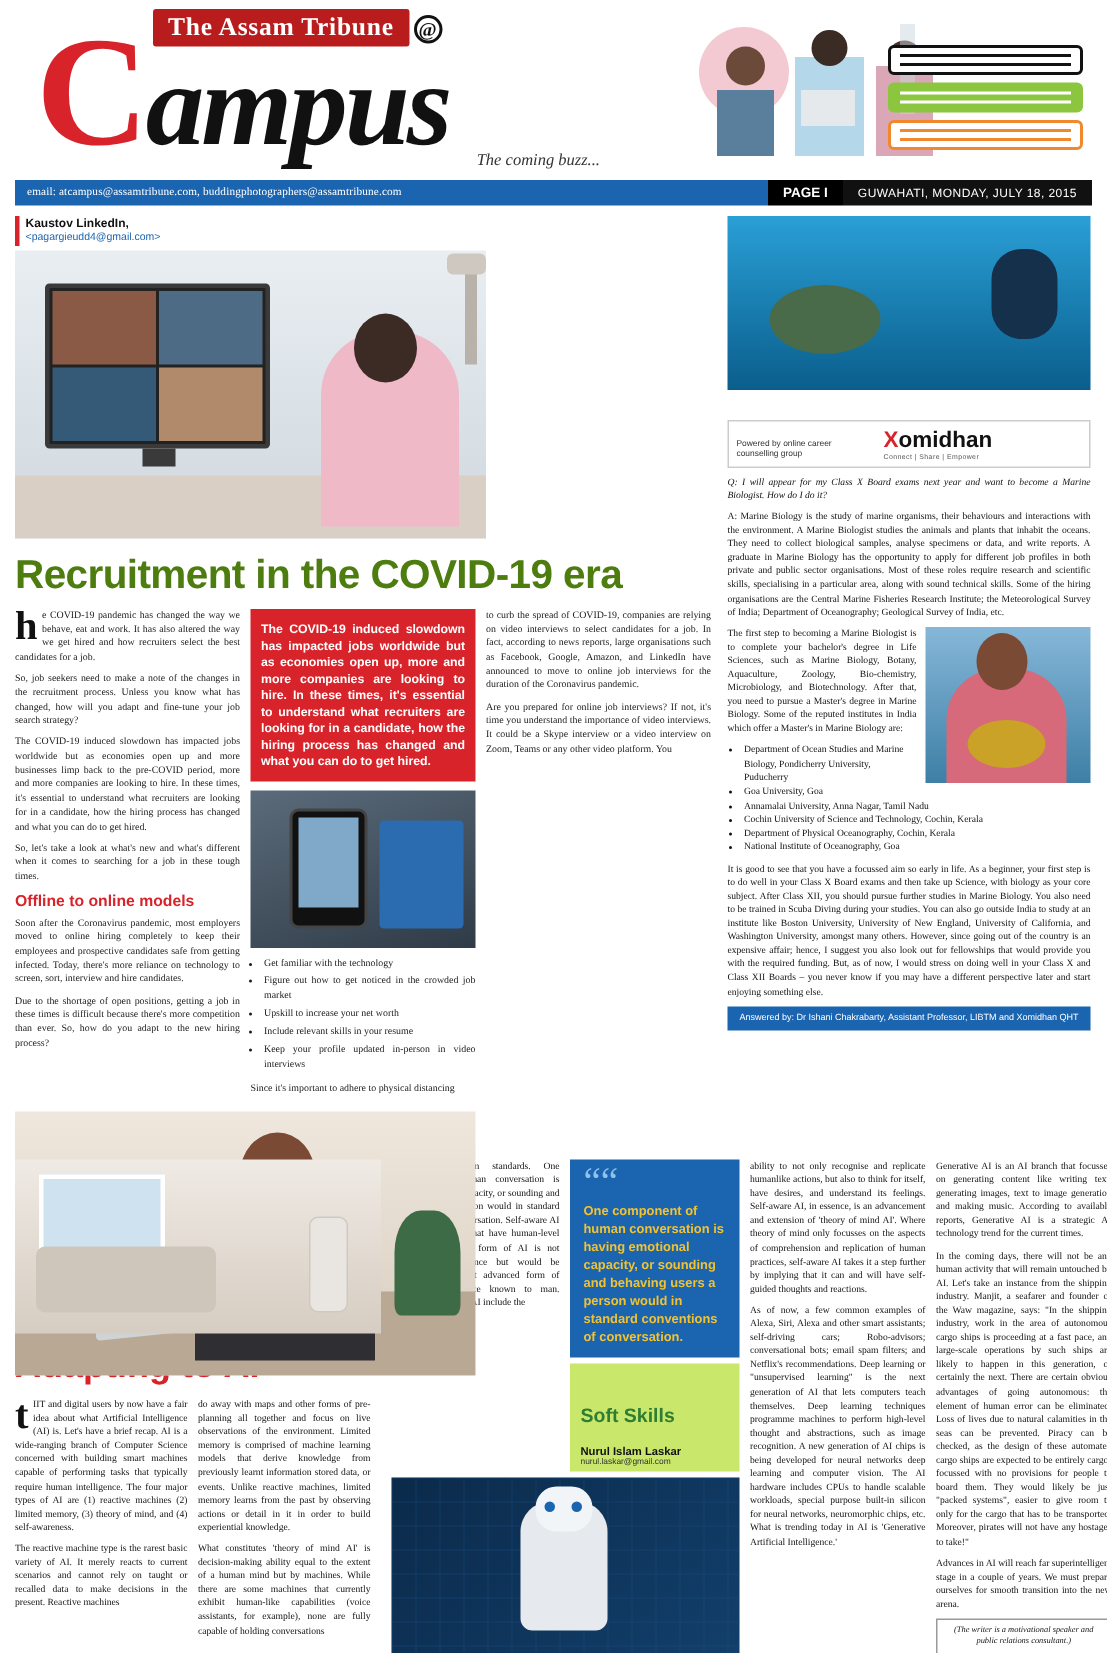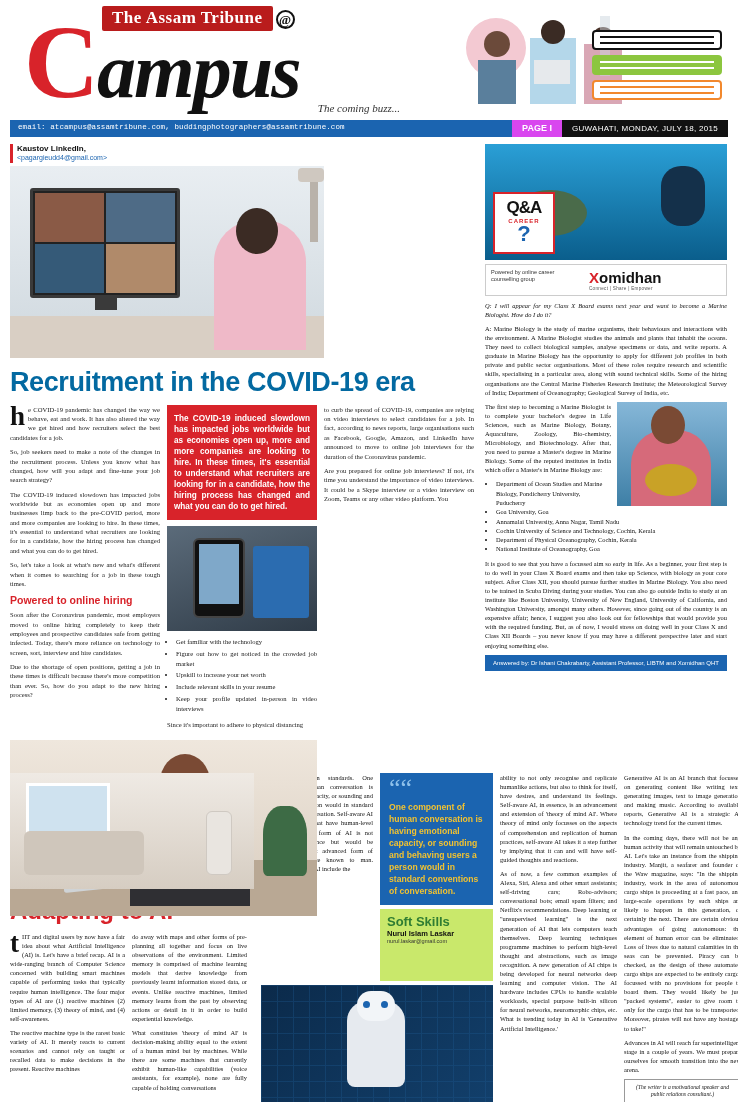--- a/index.html
+++ b/index.html
@@ -36,25 +36,25 @@
     letter-spacing:-2px; line-height:78px; color:#111; padding-left:14px;
   }
   .campus-word .c-red { color:#d8232a; font-size:104px; font-style:normal; }
   .buzz { text-align:right; font-size:11px; color:#333; margin-top:-8px; padding-right:50px; font-style:italic;}
 
   .mast-art { position:absolute; right:8px; top:2px; width:286px; height:96px; }
 
   
   .strip { display:flex; align-items:stretch; height:17px; margin-top:4px; }
   .strip .email {
-    background:#1b64b0; color:#fff; font-family:Liberation Mono, monospace;
+    background:#1b64b0; color:#fff; font-family:Liberation Serif, serif;
     font-size:7.5px; padding:3px 8px; flex:1; letter-spacing:0.1px;
   }
   .strip .page-no {
-    background:#d946ef; color:#fff; font-family:"Liberation Sans", sans-serif;
+    background:#000000; color:#fff; font-family:"Liberation Sans", sans-serif;
     font-weight:bold; font-size:9px; padding:3px 10px;
   }
   .strip .date {
     background:#111; color:#fff; font-family:"Liberation Sans", sans-serif;
     font-size:8px; padding:4px 10px; letter-spacing:0.3px;
   }
 
   
   .top-section { display:flex; gap:7px; margin-top:7px; height: 620px; }
   .col-main { width: 468px; }
@@ -74,21 +74,21 @@
   .vc-cell.a{background:#8a5a46;} .vc-cell.b{background:#4e6b86;}
   .vc-cell.c{background:#355a78;} .vc-cell.d{background:#b08a6a;}
   .vc-stand { position:absolute; left:85px; top:132px; width:22px; height:12px; background:#3a3a3a;}
   .desk { position:absolute; left:0; bottom:0; width:100%; height:42px; background:#d9cfc4;}
   .person-sil { position:absolute; right:18px; bottom:8px; width:92px; height:130px; background:#efb9c8; border-radius:42px 42px 0 0;}
   .person-head { position:absolute; right:46px; bottom:104px; width:42px; height:46px; background:#3b2b24; border-radius:50%;}
   .lamp { position:absolute; right:6px; top:6px; width:8px; height:70px; background:#b9b2aa;}
   .lamp-head { position:absolute; right:0px; top:2px; width:26px; height:14px; background:#cfc8c0; border-radius:4px;}
 
   .headline {
-    font-family:"Liberation Sans", sans-serif; font-weight:bold; color:#0369a1;
+    font-family:"Liberation Sans", sans-serif; font-weight:bold; color:#4d7c0f;
     font-size:27px; line-height:29px; margin:10px 0 8px 0; letter-spacing:-0.4px;
   }
 
   .cols3 { display:flex; gap:7px; }
   .bodycol { width:150px; font-size:6.6px; line-height:1.42; text-align:justify; color:#1a1a1a; }
   .bodycol p { margin:0 0 5px 0; }
   .dropcap::first-letter {
     float:left; font-size:27px; line-height:22px; font-weight:bold; padding-right:3px; color:#111;
   }
   .subhead {
@@ -117,21 +117,21 @@
   .sea-turtle { position:absolute; left:28px; top:46px; width:74px; height:46px; background:#4a6b4a; border-radius:50%;}
   .sea-diver { position:absolute; right:22px; top:22px; width:44px; height:60px; background:#14304a; border-radius:20px;}
   .qa-badge {
     position:absolute; left:8px; bottom:6px; width:62px; height:62px; background:#fff;
     border:2px solid #d8232a; text-align:center; font-family:"Liberation Sans", sans-serif;
   }
   .qa-badge .qa { font-size:17px; font-weight:bold; color:#111; margin-top:4px; letter-spacing:-1px;}
   .qa-badge .career { font-size:6px; color:#d8232a; font-weight:bold; letter-spacing:1px;}
   .qa-badge .qm { font-size:22px; font-weight:bold; color:#1b64b0; line-height:20px;}
 
-  .xom-bar { display:flex; align-items:flex-start; gap:6px; border:1px solid #ccc; padding:4px 5px; margin-top:4px;}
+  .xom-bar { display:flex; align-items:flex-end; gap:6px; border:1px solid #ccc; padding:4px 5px; margin-top:20px;}
   .xom-txt { font-family:"Liberation Sans", sans-serif; font-size:5.6px; line-height:1.25; color:#333; width:92px;}
   .xom-logo { font-family:"Liberation Sans", sans-serif; font-size:15px; font-weight:bold;}
   .xom-logo .x { color:#d8232a; }
   .xom-sub { font-family:"Liberation Sans", sans-serif; font-size:4.6px; color:#555; letter-spacing:0.3px;}
 
   .qtext { font-size:6.4px; font-style:italic; line-height:1.4; margin:6px 0 4px 0; text-align:justify;}
   .atext { font-size:6.4px; line-height:1.42; text-align:justify; margin:0 0 5px 0;}
   .alist { font-size:6.4px; line-height:1.45; padding-left:11px; margin:0 0 5px 0;}
   .marine-img { width:110px; height:104px; float:right; margin:0 0 4px 6px; background:linear-gradient(180deg,#86b7d8,#3e7fa6); position:relative; overflow:hidden;}
   .m-person { position:absolute; left:14px; bottom:0; width:80px; height:76px; background:#d66a7a; border-radius:34px 34px 0 0;}
@@ -155,22 +155,22 @@
   }
   .bot-cols { display:flex; gap:7px; }
   .bot-col { width:115px; font-size:6.4px; line-height:1.42; text-align:justify;}
   .bot-col p { margin:0 0 5px 0; }
 
   .bot-mid { width:232px; }
   .quote-box { background:#1b64b0; color:#fff; padding:8px 9px 10px 9px; position:relative; height:132px;}
   .quote-mark { font-family:"Liberation Serif", serif; font-size:26px; line-height:14px; color:#8fc1ea; }
   .quote-text { font-family:"Liberation Sans", sans-serif; font-weight:bold; font-size:8.6px; line-height:12px; color:#f2c230; margin-top:6px;}
   .softskills { background:#c9e86b; padding:5px 7px; margin-top:4px; position:relative; height:72px;}
-  .ss-title { font-family:"Liberation Sans", sans-serif; font-weight:bold; font-size:13px; color:#2f7d32;}
-  .ss-name { font-family:"Liberation Sans", sans-serif; font-weight:bold; font-size:7.5px; color:#111; margin-top:0;}
+  .ss-title { font-family:"Liberation Sans", sans-serif; font-weight:bold; font-size:13px; color:#2f7d32;margin-top:22px;}
+  .ss-name { font-family:"Liberation Sans", sans-serif; font-weight:bold; font-size:7.5px; color:#111; margin-top:12px;}
   .ss-mail { font-family:"Liberation Sans", sans-serif; font-size:5.6px; color:#333;}
   .robot-img { width:232px; height:118px; background:linear-gradient(135deg,#0b2a4a,#123f6b); margin-top:4px; position:relative; overflow:hidden;}
   .robot-body { position:absolute; left:86px; top:16px; width:58px; height:86px; background:#e6eaef; border-radius:20px 20px 8px 8px;}
   .robot-head { position:absolute; left:96px; top:6px; width:38px; height:30px; background:#f2f5f8; border-radius:14px;}
   .robot-eye { position:absolute; width:7px; height:7px; background:#1b64b0; border-radius:50%; top:16px;}
   .grid-lines { position:absolute; inset:0; background-image:linear-gradient(#1e5a91 1px, transparent 1px), linear-gradient(90deg,#1e5a91 1px, transparent 1px); background-size:16px 16px; opacity:.35;}
 
   .bot-right { width:242px; display:flex; gap:7px;}
   .br-col { width:117px; font-size:6.4px; line-height:1.42; text-align:justify;}
   .br-col p { margin:0 0 5px 0; }
@@ -270,21 +270,21 @@
 
       <div class="headline">Recruitment in the COVID-19 era</div>
 
       <div class="cols3">
 
         <div class="bodycol">
           <p class="dropcap">he COVID-19 pandemic has changed the way we behave, eat and work. It has also altered the way we get hired and how recruiters select the best candidates for a job.</p>
           <p>So, job seekers need to make a note of the changes in the recruitment process. Unless you know what has changed, how will you adapt and fine-tune your job search strategy?</p>
           <p>The COVID-19 induced slowdown has impacted jobs worldwide but as economies open up and more businesses limp back to the pre-COVID period, more and more companies are looking to hire. In these times, it's essential to understand what recruiters are looking for in a candidate, how the hiring process has changed and what you can do to get hired.</p>
           <p>So, let's take a look at what's new and what's different when it comes to searching for a job in these tough times.</p>
-          <div class="subhead">Powered to online hiring</div>
+          <div class="subhead">Offline to online models</div>
           <p>Soon after the Coronavirus pandemic, most employers moved to online hiring completely to keep their employees and prospective candidates safe from getting infected. Today, there's more reliance on technology to screen, sort, interview and hire candidates.</p>
           <p>Due to the shortage of open positions, getting a job in these times is difficult because there's more competition than ever. So, how do you adapt to the new hiring process?</p>
         </div>
 
         <div class="bodycol">
           <div class="pullquote">The COVID-19 induced slowdown has impacted jobs worldwide but as economies open up, more and more companies are looking to hire. In these times, it's essential to understand what recruiters are looking for in a candidate, how the hiring process has changed and what you can do to get hired.</div>
           <div class="phone-img">
             <div class="notebook"></div>
             <div class="phone-body"></div>
             <div class="phone-screen"></div>
@@ -312,25 +312,20 @@
         <div class="w-body"></div>
         <div class="w-head"></div>
         <div class="w-plant"></div>
       </div>
     </div>
 
     <div class="col-right">
       <div class="sea-img">
         <div class="sea-turtle"></div>
         <div class="sea-diver"></div>
-        <div class="qa-badge">
-          <div class="qa">Q&amp;A</div>
-          <div class="career">CAREER</div>
-          <div class="qm">?</div>
-        </div>
       </div>
 
       <div class="xom-bar">
         <div class="xom-txt">Powered by online career counselling group</div>
         <div>
           <div class="xom-logo"><span class="x">X</span><span>omidhan</span></div>
           <div class="xom-sub">Connect | Share | Empower</div>
         </div>
       </div>
 

